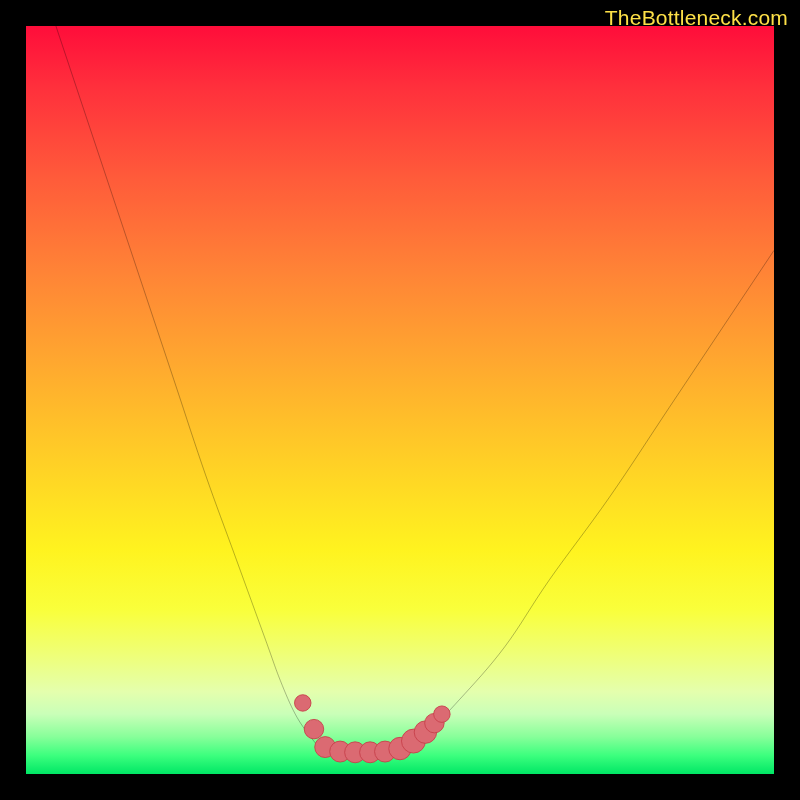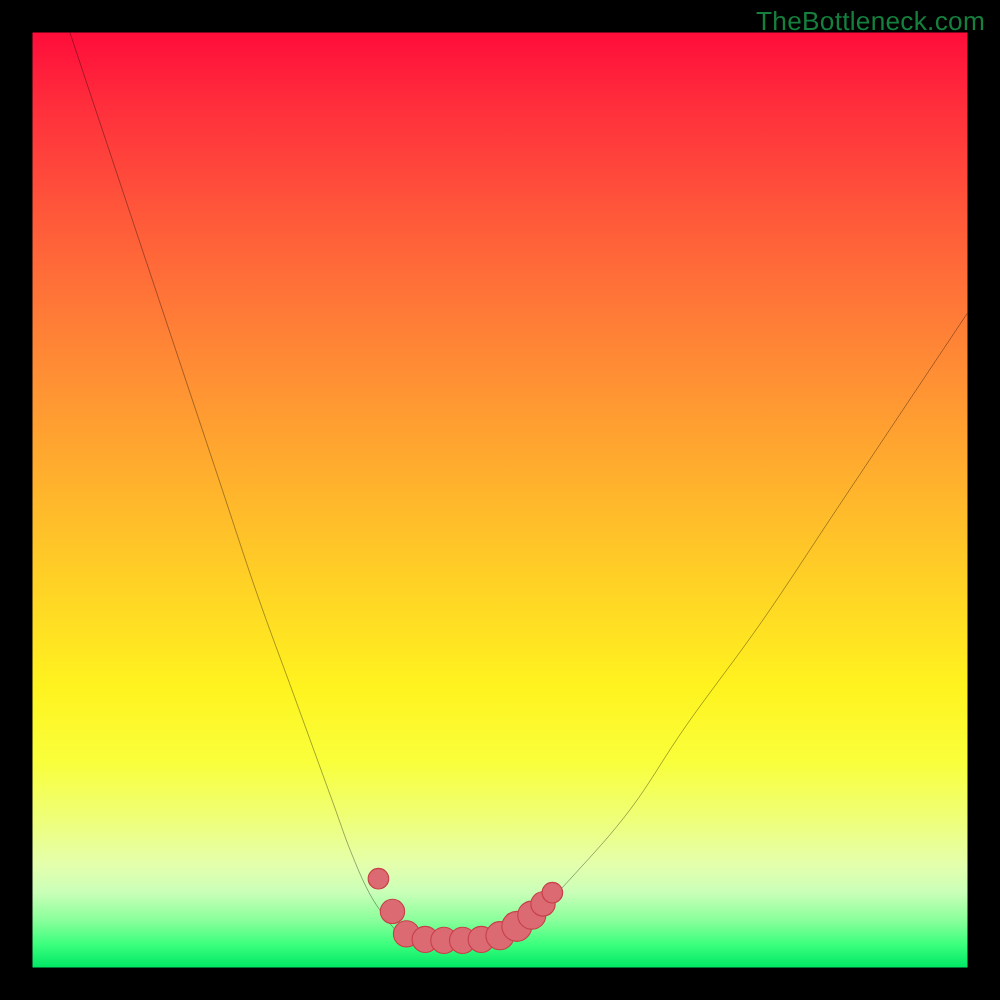--- a/index.html
+++ b/index.html
@@ -48,21 +48,21 @@
   .plot-svg {
     position: absolute;
     inset: 0;
     width: 100%;
     height: 100%;
   }
   .watermark {
     position: absolute;
     top: 6px;
     right: 12px;
-    color: #15803d;
+    color: #fde047;
     font-size: 21px;
     letter-spacing: 0.2px;
     font-weight: 400;
   }
 </style>
 </head>
 <body>
 
 <div class="stage">
 

